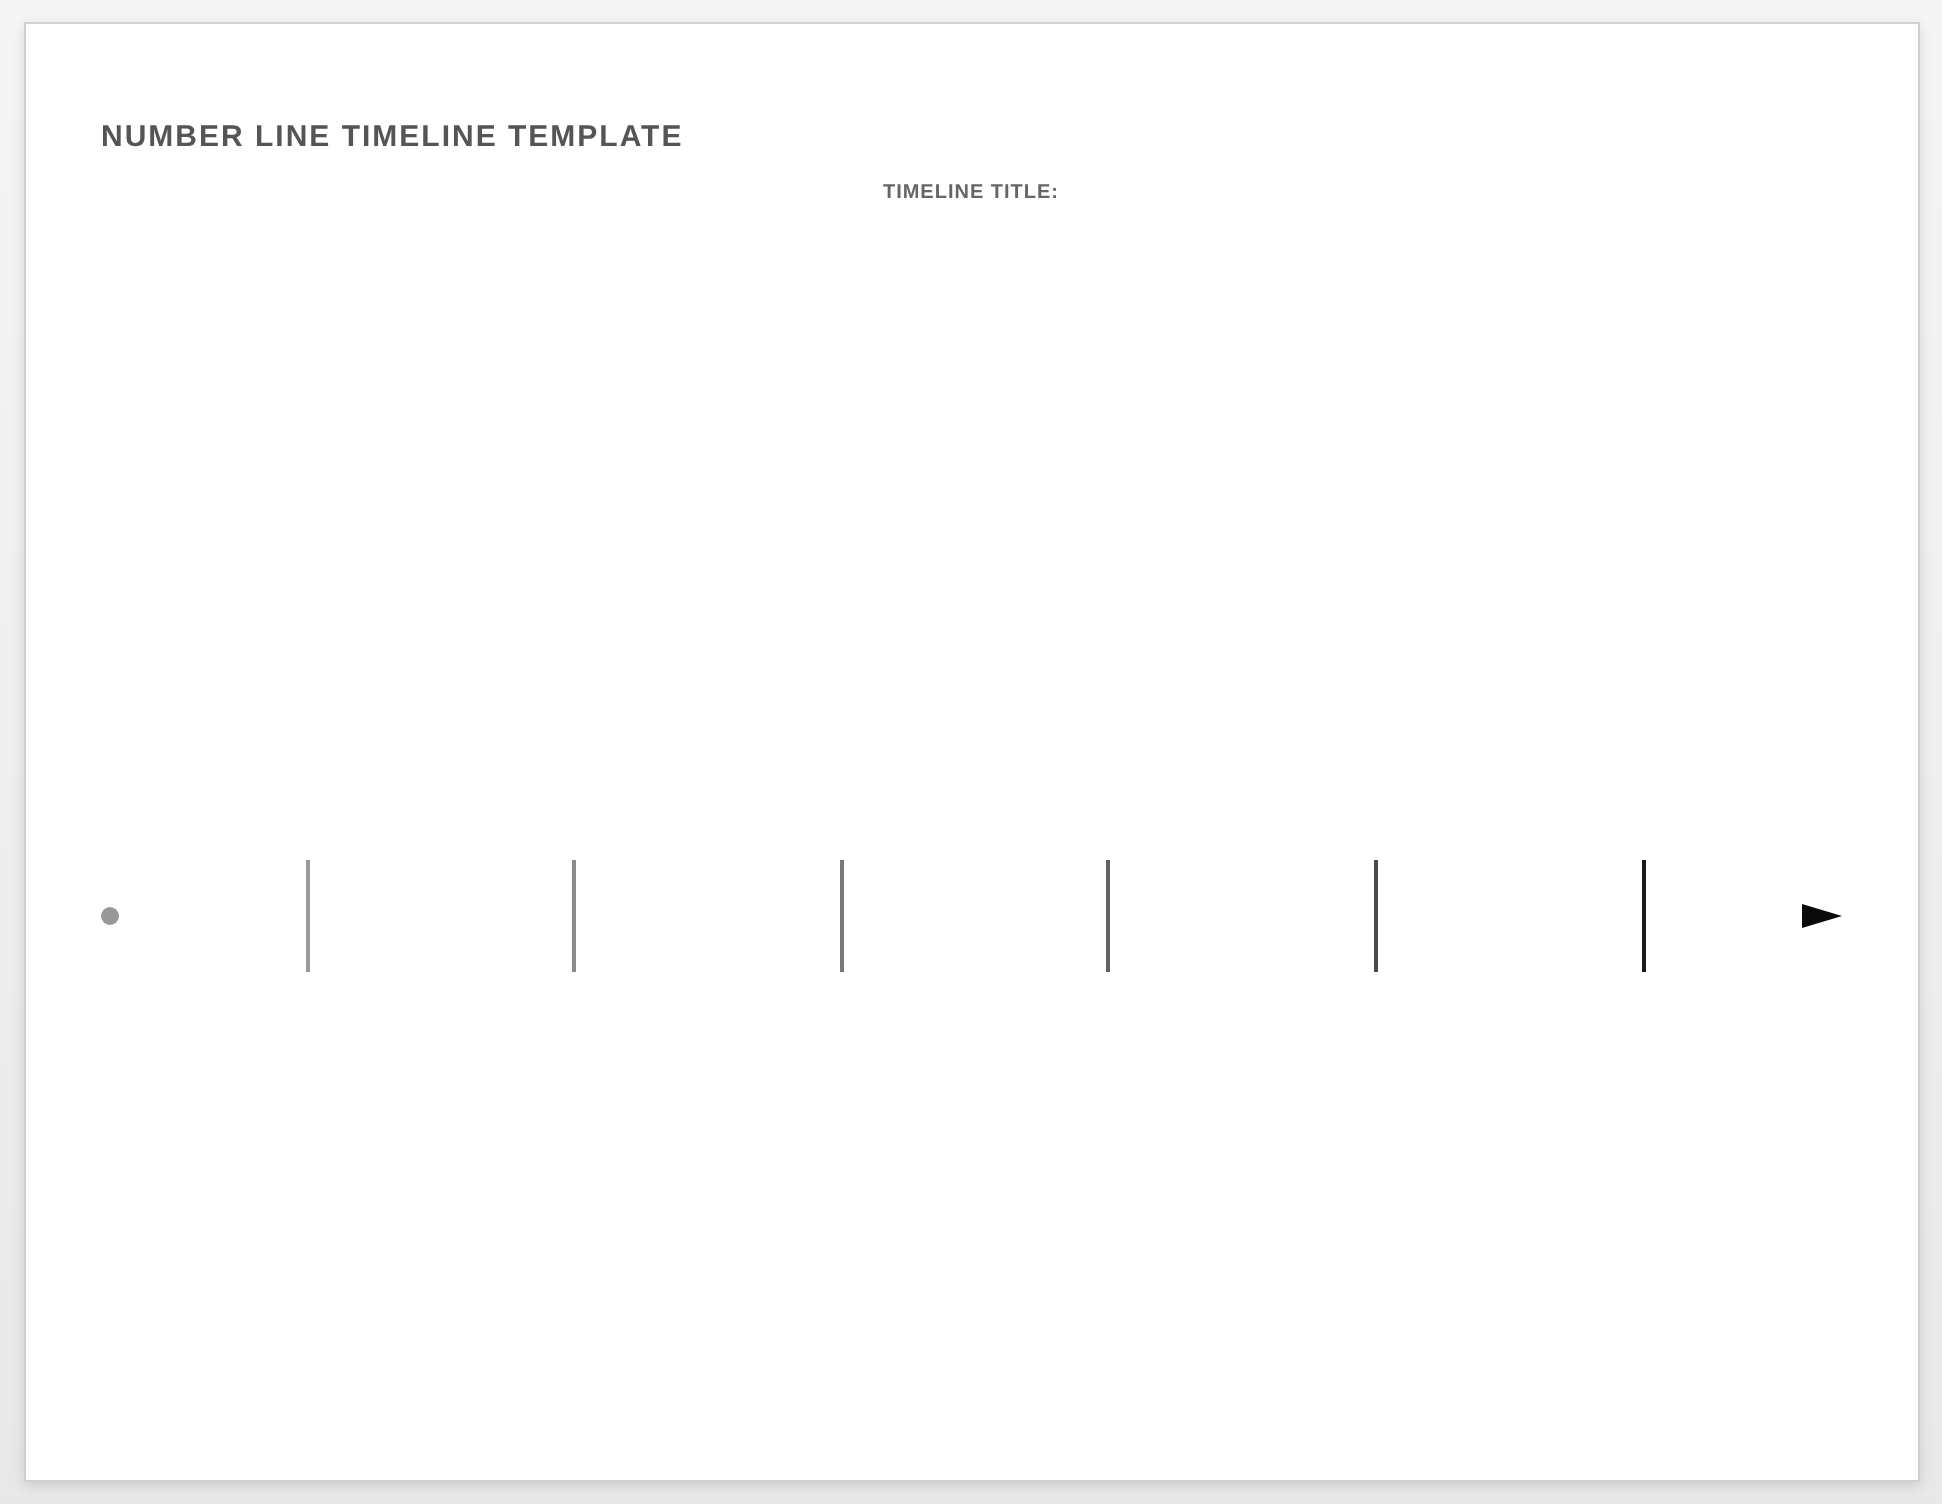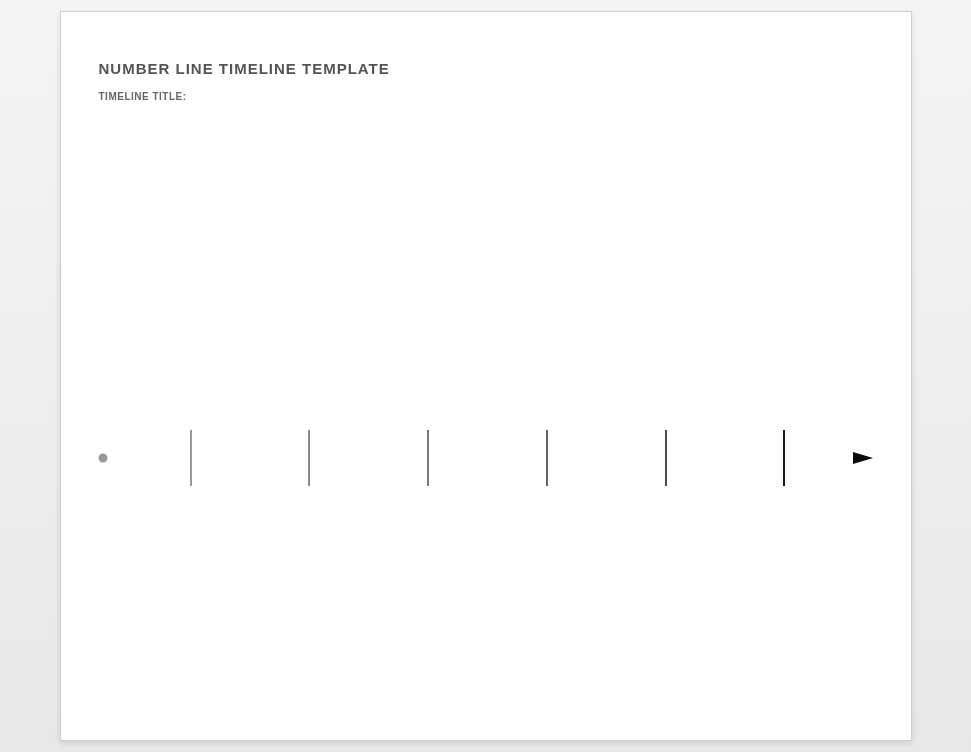--- a/index.html
+++ b/index.html
@@ -6,40 +6,41 @@
     body {
       background: linear-gradient(to bottom, #f5f5f5, #e8e8e8);
       width: 971px;
       height: 752px;
       display: flex;
       align-items: center;
       justify-content: center;
       font-family: Arial, Helvetica, sans-serif;
     }
     .page {
-      width: 852px;
+      width: 948px;
       height: 730px;
       background: #ffffff;
       border: 1px solid #d0d0d0;
       box-shadow: 0 2px 6px rgba(0,0,0,0.12);
       position: relative;
       padding: 48px 38px;
     }
     .heading {
       font-size: 15px;
       font-weight: 700;
       letter-spacing: 1px;
       color: #555;
       margin-bottom: 14px;
     }
     .subheading {
       font-size: 10px;
       font-weight: 700;
       letter-spacing: 0.5px;
       color: #666;
+      text-align: center;
     }
     .timeline-wrap {
       position: absolute;
       left: 42px;
       right: 42px;
       top: 418px;
       height: 56px;
     }
     .timeline-svg {
       width: 100%;

